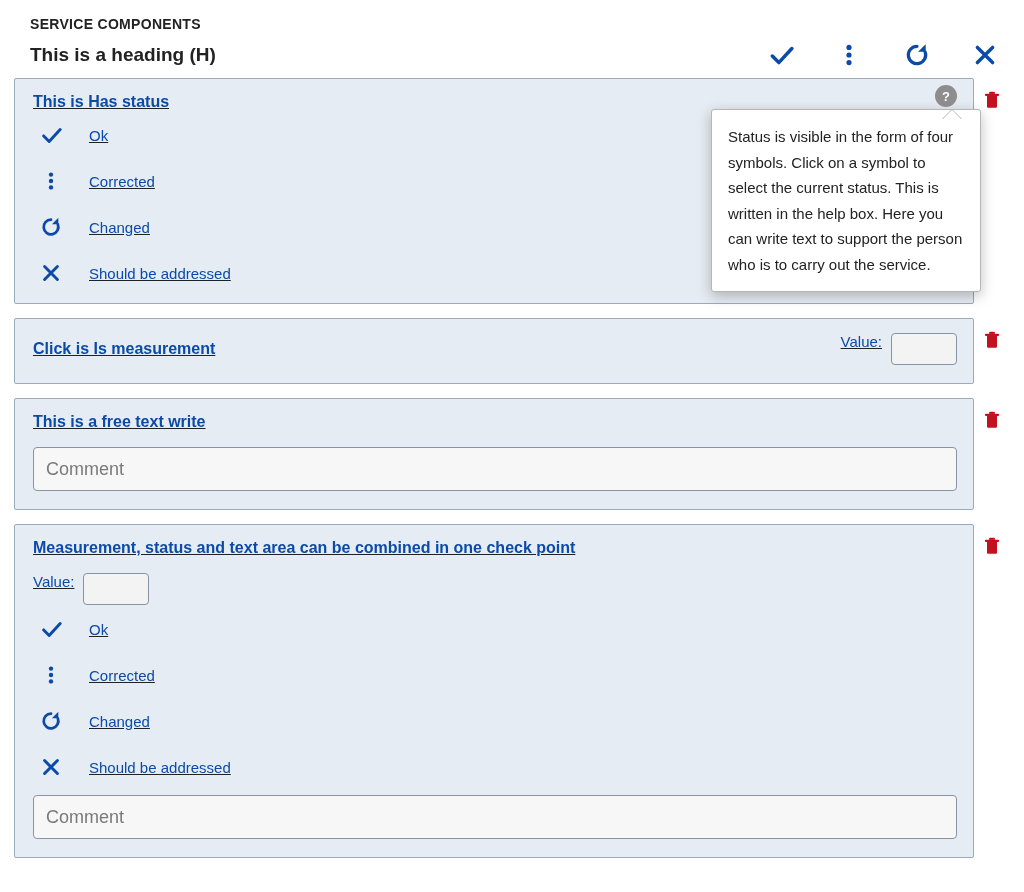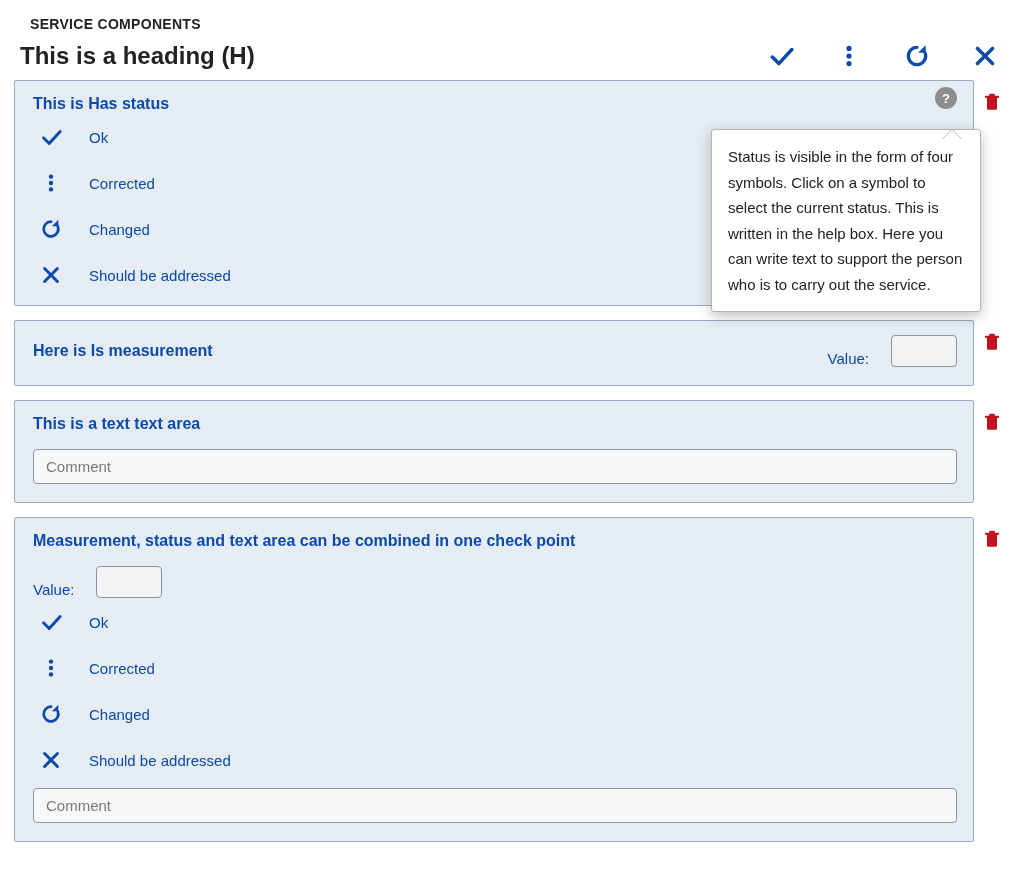--- a/index.html
+++ b/index.html
@@ -20,23 +20,23 @@
     margin: 6px 0 10px 16px;
   }
   .header-row {
     display: flex;
     align-items: center;
     justify-content: space-between;
     margin-bottom: 10px;
     padding-right: 8px;
   }
   .heading {
-    font-size: 24px;
+    font-size: 19px;
     font-weight: 700;
-    margin-left: 6px;
+    margin-left: 16px;
   }
   .header-actions {
     display: flex;
     gap: 42px;
     align-items: center;
     padding-right: 10px;
   }
   .icon-btn {
     width: 26px; height: 26px;
     display: inline-flex; align-items: center; justify-content: center;
@@ -46,20 +46,21 @@
   .icon-btn svg { width: 24px; height: 24px; }
   .header-actions .icon-btn svg { width: 28px; height: 28px; }
 
   .card {
     position: relative;
     border: 1px solid #9aaabf;
     background: #e6ecf3;
     border-radius: 2px;
     margin-bottom: 14px;
     padding: 14px 16px 18px 18px;
+    text-decoration: underline;
   }
   .card-title-row {
     display: flex;
     align-items: center;
     justify-content: space-between;
     gap: 12px;
   }
   .card-title {
     color: #0b4aa8;
     font-weight: 700;
@@ -96,64 +97,64 @@
     gap: 26px;
     color: #0b4aa8;
     font-size: 15px;
     cursor: pointer;
   }
   .status-item .sicon { width: 24px; height:24px; display:flex; align-items:center; justify-content:center;}
   .status-item .sicon svg { width: 22px; height:22px; }
 
   .value-row {
     display:flex;
-    align-items:flex-end;
-    gap: 22px;
+    align-items:flex-start;
+    gap: 9px;
     color:#0b4aa8;
     font-size:15px;
   }
   .value-input {
     width: 66px; height: 32px;
     border: 1px solid #8893a3;
     border-radius: 4px;
     background: #f3f3f3;
     padding: 4px 6px;
     font-size: 14px;
   }
 
   .comment-input {
     width: 100%;
-    height: 35px;
+    height: 44px;
     margin-top: 16px;
     border: 1px solid #8893a3;
     border-radius: 4px;
     background: #f7f7f7;
     padding: 10px 12px;
-    font-size: 15px;
+    font-size: 18px;
     color: #444;
   }
   .comment-input::placeholder { color: #7a7a7a; }
 
   
   .help-badge {
     position: absolute;
     top: 6px; right: 16px;
     width: 22px; height: 22px;
     border-radius: 50%;
     background: #8d8d8d;
     color: #fff;
     font-size: 13px;
     font-weight: 600;
     display:flex; align-items:center; justify-content:center;
     cursor: pointer;
     z-index: 3;
   }
   .tooltip {
     position: absolute;
-    top: 48px;
+    top: 30px;
     right: -8px;
     width: 270px;
     background: #fff;
     border: 1px solid #b6b6b6;
     border-radius: 3px;
     padding: 14px 16px;
     font-size: 15px;
     line-height: 1.7;
     color: #222;
     box-shadow: 0 4px 14px rgba(0,0,0,0.25);
@@ -274,37 +275,37 @@
     <span class="trash delete-btn">
         <svg viewBox="0 0 24 24">
           <use href="#i-trash"></use>
         </svg>
       </span>
   </div>
 
   <div class="card-wrap">
     <div class="card">
       <div class="card-title-row">
-        <div class="card-title">Here is Is measurement</div>
+        <div class="card-title">Click is Is measurement</div>
         <div class="value-row">
           <span>Value:</span>
           <input class="value-input" type="text" style="">
         </div>
       </div>
     </div>
     <span class="trash delete-btn">
         <svg viewBox="0 0 24 24">
           <use href="#i-trash"></use>
         </svg>
       </span>
   </div>
 
   <div class="card-wrap">
     <div class="card">
-      <div class="card-title">This is a text text area</div>
+      <div class="card-title">This is a free text write</div>
       <input class="comment-input" type="text" placeholder="Comment" style="">
     </div>
     <span class="trash delete-btn">
         <svg viewBox="0 0 24 24">
           <use href="#i-trash"></use>
         </svg>
       </span>
   </div>
 
   <div class="card-wrap">

